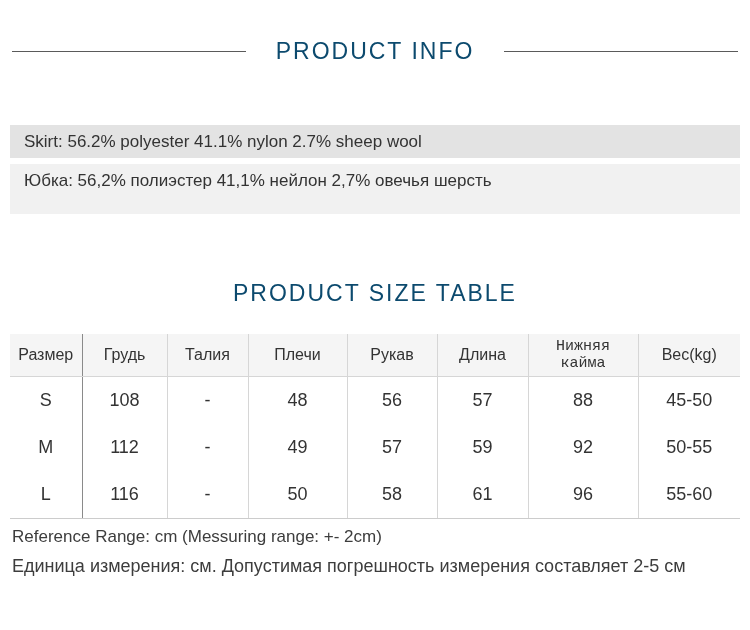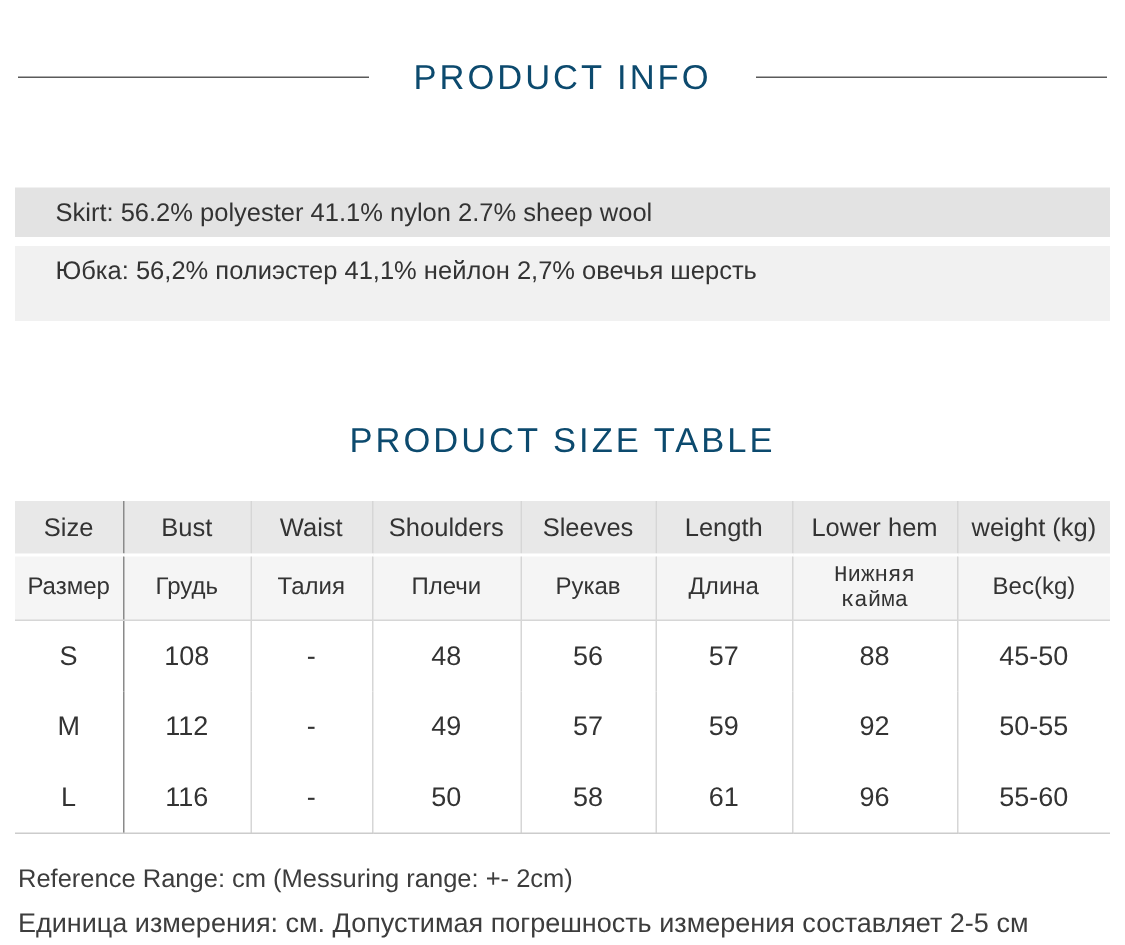--- a/index.html
+++ b/index.html
@@ -30,21 +30,21 @@
     letter-spacing: 2px;
     color: #0c4a6e;
     white-space: nowrap;
   }
 
   
   .bar {
     margin: 0 10px;
     height: 33px;
     line-height: 33px;
-    padding-left: 27px;
+    padding-left: 14px;
     font-size: 17px;
     color: #333333;
     white-space: nowrap;
     overflow: hidden;
   }
   .bar-en {
     margin-top: 60px;
     background: #e3e3e3;
   }
   .bar-ru {
@@ -106,21 +106,21 @@
   .size-table tbody tr:last-child td {
     border-bottom: 1px solid #cccccc;
   }
 
   
   .footnote {
     margin-left: 12px;
     color: #3d3d3d;
   }
   .footnote-en {
-    margin-top: 20px;
+    margin-top: 8px;
     font-size: 17px;
   }
   .footnote-ru {
     margin-top: 9px;
     font-size: 18px;
   }
 </style>
 </head>
 <body>
 
@@ -142,30 +142,20 @@
     <col style="width:72px">
       <col style="width:85px">
       <col style="width:81px">
       <col style="width:99px">
     <col style="width:90px">
       <col style="width:91px">
       <col style="width:110px">
       <col style="width:102px">
   </colgroup>
   <thead>
-    <tr class="head-en">
-      <th>Size</th>
-      <th>Bust</th>
-      <th>Waist</th>
-      <th>Shoulders</th>
-      <th>Sleeves</th>
-      <th>Length</th>
-      <th>Lower hem</th>
-      <th>weight (kg)</th>
-    </tr>
     <tr class="head-ru">
       <th>Размер</th>
       <th>Грудь</th>
       <th>Талия</th>
       <th>Плечи</th>
       <th>Рукав</th>
       <th>Длина</th>
       <th><span class="wrap2">Нижняя кайма</span></th>
       <th>Вес(kg)</th>
     </tr>

